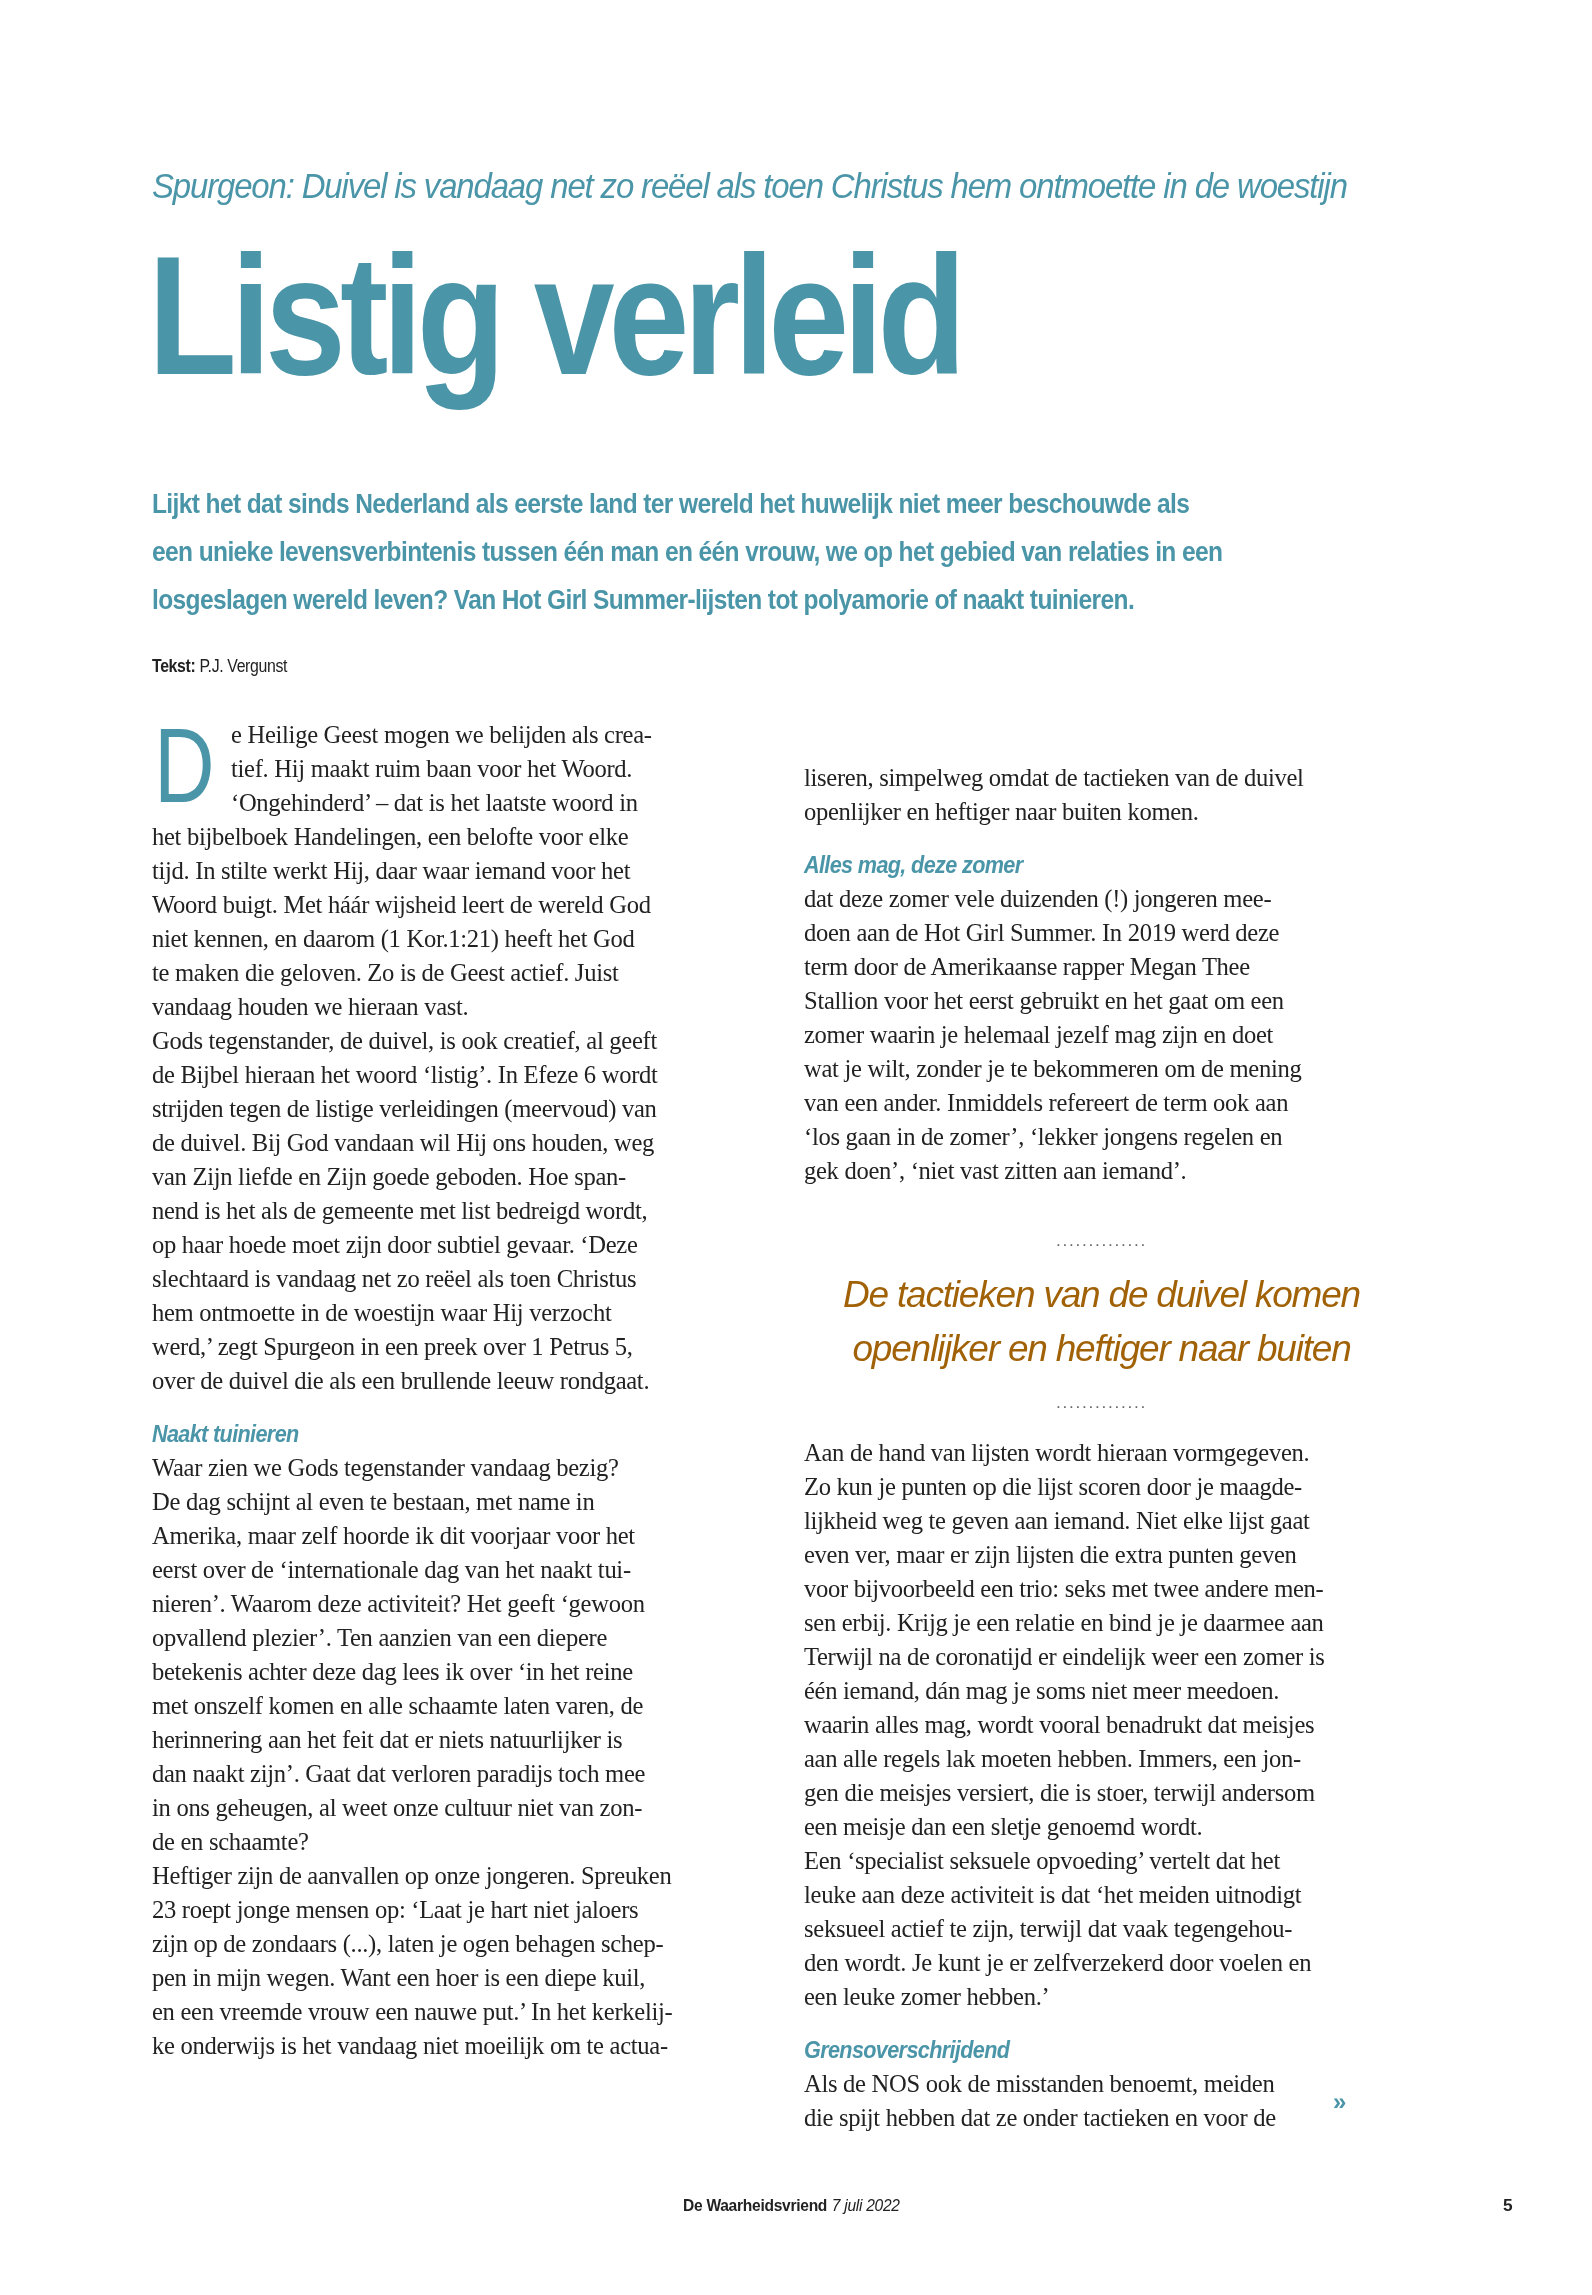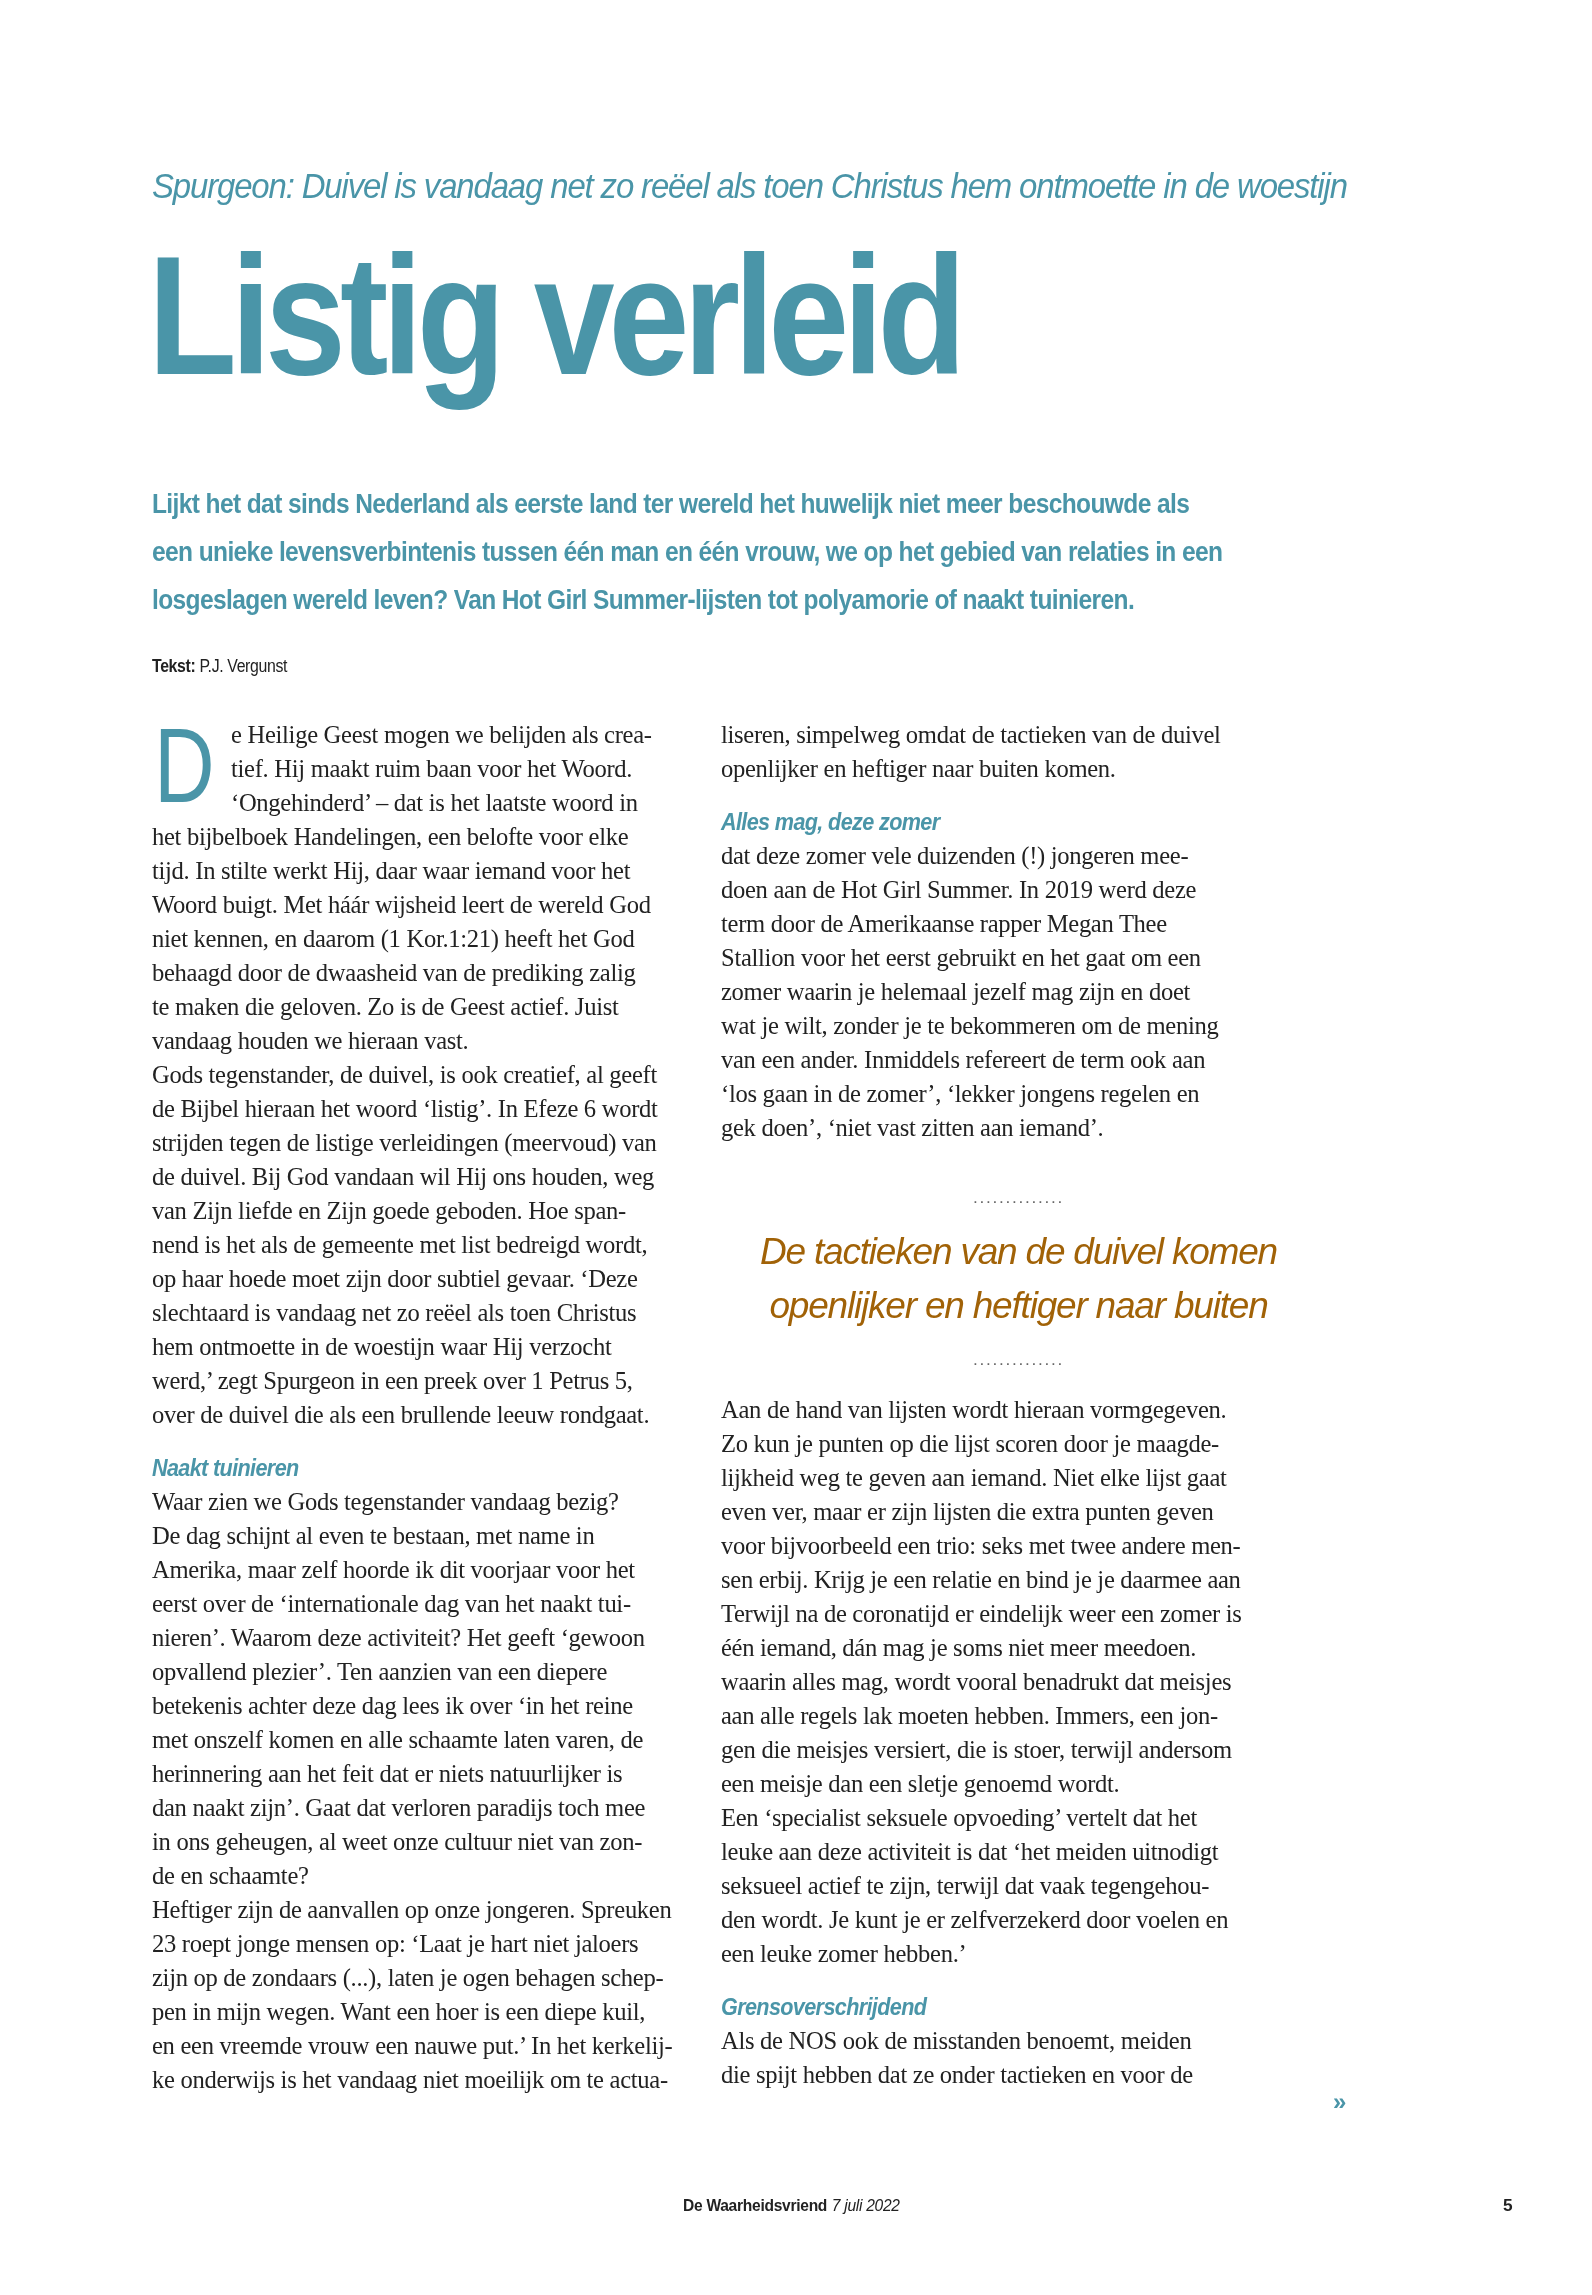--- a/index.html
+++ b/index.html
@@ -29,21 +29,21 @@
     font-family: "Liberation Sans", sans-serif; font-size: 18px; color: #222;
     letter-spacing: -0.4px; transform: scaleX(0.88); transform-origin: left;
   }
   .byline b { font-weight: 700; }
   .col {
     position: absolute; top: 718px; width: 595px;
     font-family: "Liberation Serif", serif; font-size: 24.6px; line-height: 34px;
     color: #222222; letter-spacing: -0.3px;
   }
   .col.left { left: 152px; }
-  .col.right { left: 721px; }
+  .col.right { left: 804px; margin-top: 43px; }
   .line { display: block; white-space: nowrap; height: 34px; }
   .dropcap-wrap { position: relative; }
   .dropcap {
     position: absolute; left: 1.7px; top: -5.2px;
     font-family: "Liberation Sans", sans-serif; font-weight: 400;
     font-size: 105px; line-height: 1; color: #4a95a8; transform: scaleX(0.8); transform-origin: left;
   }
   .indent { padding-left: 79px; }
   .subhead {
     display: block; height: 34px; margin-top: 19px;
@@ -98,21 +98,20 @@
       <span class="dropcap">D</span>
       <span class="line indent">e Heilige Geest mogen we belijden als crea-</span>
       <span class="line indent">tief. Hij maakt ruim baan voor het Woord.</span>
       <span class="line indent">‘Ongehinderd’ – dat is het laatste woord in</span>
     </div>
     <div id="left-p1">
         <span class="line">het bijbelboek Handelingen, een belofte voor elke</span>
         <span class="line">tijd. In stilte werkt Hij, daar waar iemand voor het</span>
         <span class="line">Woord buigt. Met háár wijsheid leert de wereld God</span>
         <span class="line">niet kennen, en daarom (1 Kor.1:21) heeft het God</span>
-        <span class="line">behaagd door de dwaasheid van de prediking zalig</span>
         <span class="line">te maken die geloven. Zo is de Geest actief. Juist</span>
         <span class="line">vandaag houden we hieraan vast.</span>
         <span class="line">Gods tegenstander, de duivel, is ook creatief, al geeft</span>
         <span class="line">de Bijbel hieraan het woord ‘listig’. In Efeze 6 wordt</span>
         <span class="line">strijden tegen de listige verleidingen (meervoud) van</span>
         <span class="line">de duivel. Bij God vandaan wil Hij ons houden, weg</span>
         <span class="line">van Zijn liefde en Zijn goede geboden. Hoe span-</span>
         <span class="line">nend is het als de gemeente met list bedreigd wordt,</span>
         <span class="line">op haar hoede moet zijn door subtiel gevaar. ‘Deze</span>
         <span class="line">slechtaard is vandaag net zo reëel als toen Christus</span>

